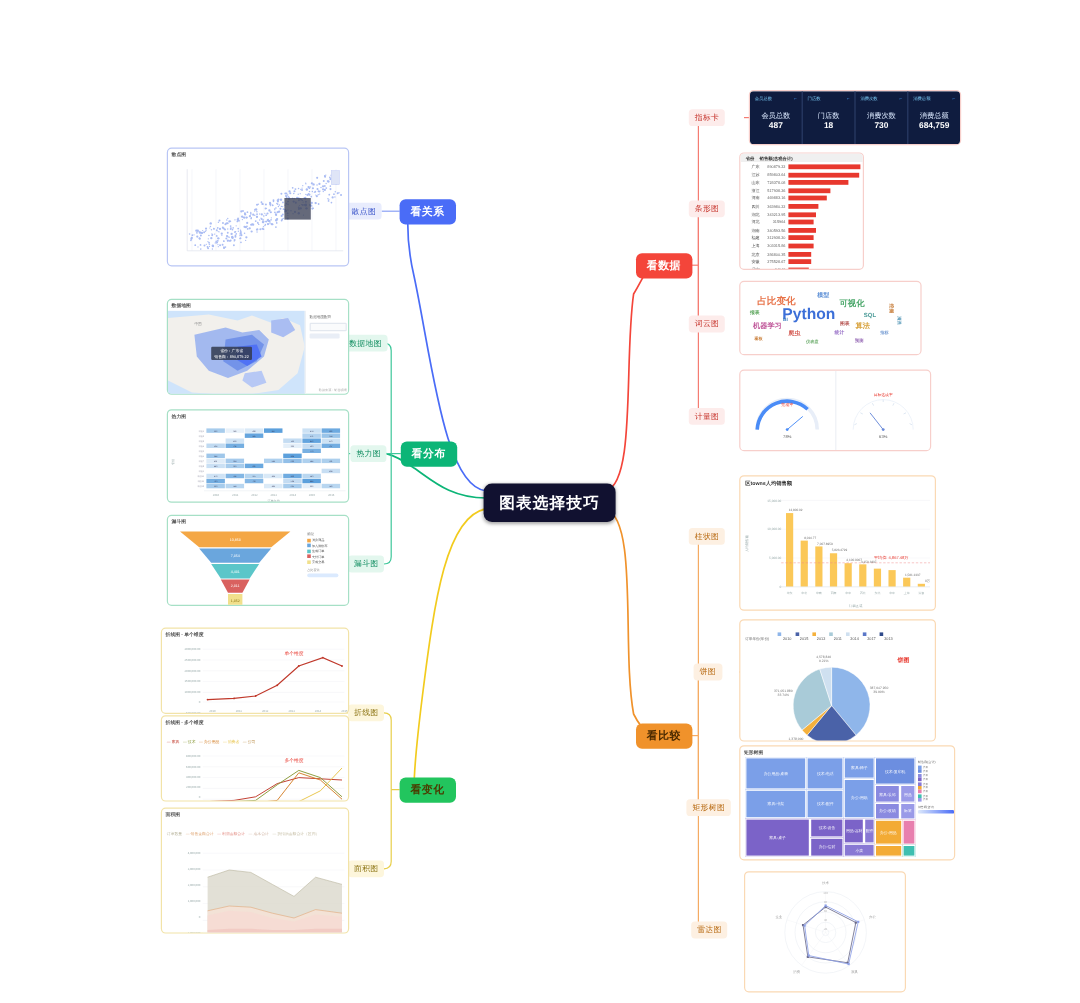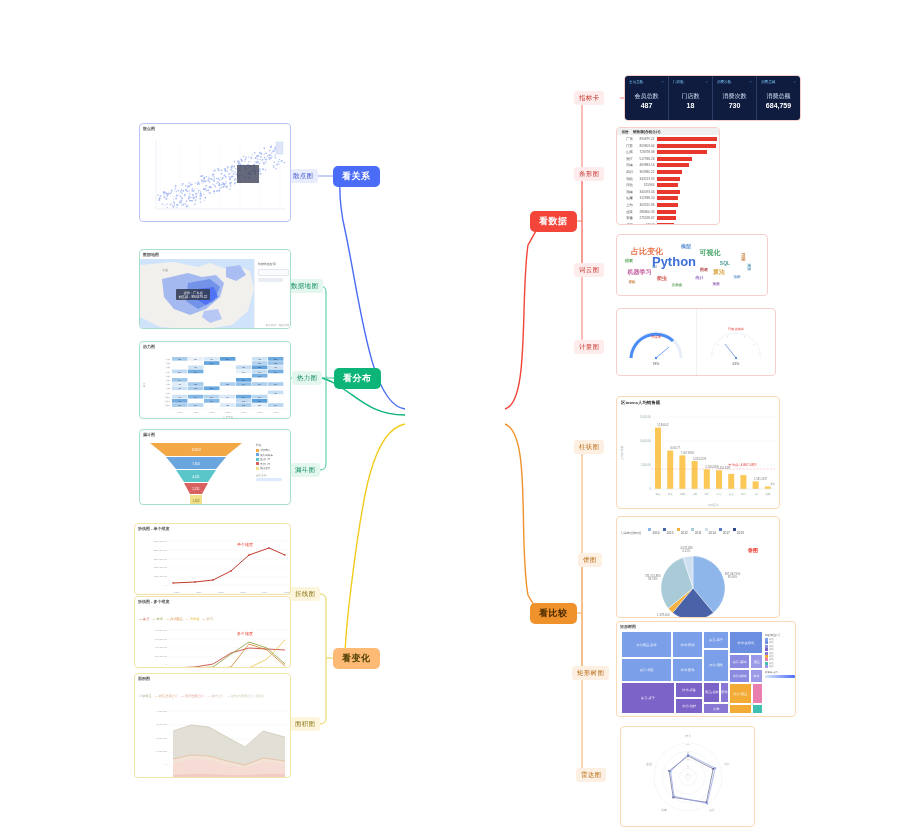--- a/index.html
+++ b/index.html
@@ -120,24 +120,25 @@
     <path d="M582,613 L582,453 Q582,447 588,447 L596,447" fill="none" stroke="#f5ab63" stroke-width="1"></path>
     <path d="M582,613 L582,566 Q582,560 588,560 L596,560" fill="none" stroke="#f5ab63" stroke-width="1"></path>
     <path d="M582,613 L582,667 Q582,673 588,673 L596,673" fill="none" stroke="#f5ab63" stroke-width="1"></path>
     <path d="M582,613 L582,775 Q582,781 588,781 L596,781" fill="none" stroke="#f5ab63" stroke-width="1"></path>
     <path d="M630,447 L620,447" fill="none" stroke="#f5ab63" stroke-width="1"></path>
     <path d="M622,560 L616,560" fill="none" stroke="#f5ab63" stroke-width="1"></path>
     <path d="M632,673 L622,673" fill="none" stroke="#f5ab63" stroke-width="1"></path>
     <path d="M628,775 L620,775" fill="none" stroke="#f5ab63" stroke-width="1"></path>
   </svg>
 
+  <div class="node root" style="left:403px;top:403px;">图表选择技巧</div>
 
   <div class="node branch" style="left:333px;top:166px;background:#4a6cf7;">看关系</div>
   <div class="node branch" style="left:334px;top:368px;background:#0cb577;">看分布</div>
-  <div class="node branch" style="left:333px;top:648px;background:#fdba74;color:#4a3b00;">看变化</div>
+  <div class="node branch" style="left:333px;top:648px;background:#22c55e;color:#4a3b00;">看变化</div>
   <div class="node branch" style="left:530px;top:211px;background:#f4453a;">看数据</div>
   <div class="node branch" style="left:530px;top:603px;background:#f0922b;color:#4a2a00;">看比较</div>
 
   <div class="node leaf" style="left:288px;top:169px;background:#e8ecfd;color:#3550c8;">散点图</div>
 
   <div class="node leaf" style="left:286px;top:279px;background:#e3f7ee;color:#0a8a5c;">数据地图</div>
   <div class="node leaf" style="left:292px;top:371px;background:#e3f7ee;color:#0a8a5c;">热力图</div>
   <div class="node leaf" style="left:290px;top:463px;background:#e3f7ee;color:#0a8a5c;">漏斗图</div>
 
   <div class="node leaf" style="left:290px;top:587px;background:#fdf6dc;color:#8a7210;">折线图</div>

